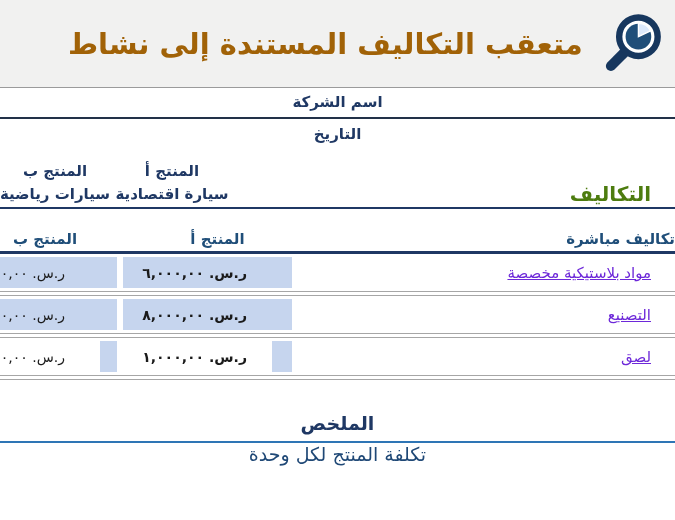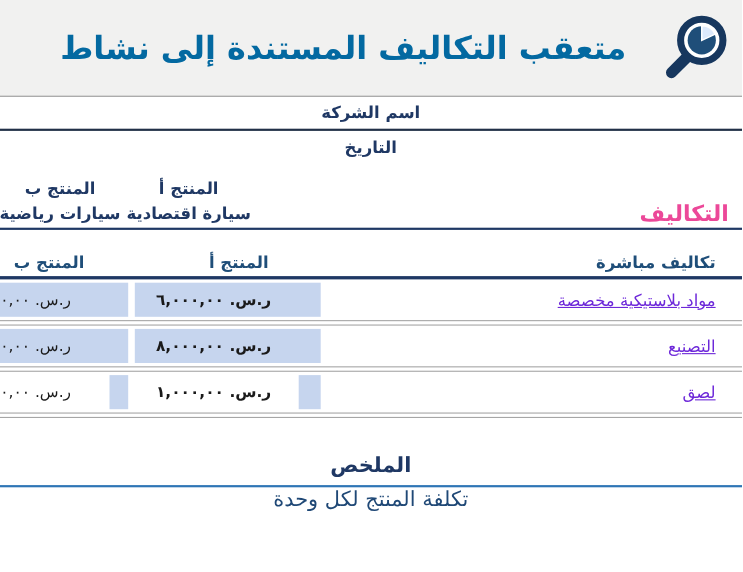--- a/index.html
+++ b/index.html
@@ -9,47 +9,47 @@
     background:#ffffff; direction:rtl;
     font-family:"DejaVu Sans", sans-serif;
   }
   
   .header{
     height:88px; background:#f1f1f0; border-bottom:1px solid #9b9b9b;
     display:flex; align-items:center;
   }
   .header .icon-wrap{ width:86px; display:flex; justify-content:center; align-items:center; }
   .header .title{
-    flex:1; text-align:center; padding-left:36px;
-    font-size:29px; font-weight:600; color:#0369a1; letter-spacing:0;
+    flex:1; text-align:left; padding-left:68px;
+    font-size:29px; font-weight:600; color:#a16207; letter-spacing:0;
   }
   
   .meta-row{
     height:30px; line-height:30px; text-align:center;
     font-size:15px; font-weight:bold; color:#1f3864;
   }
   .company-row{ height:31px; line-height:28px; border-bottom:2px solid #223148; }
   
   .products-band{ position:relative; height:60px; border-bottom:2px solid #1f3864; }
   .costs-label{
-    position:absolute; right:12px; bottom:1px;
-    font-size:20px; font-weight:bold; color:#ec4899;
+    position:absolute; right:24px; bottom:1px;
+    font-size:20px; font-weight:bold; color:#4d7c0f;
   }
   .prod{
     position:absolute; bottom:2px; text-align:center;
     font-size:15px; font-weight:bold; color:#1f3864; line-height:1.5;
     white-space:nowrap;
   }
   .prod-a{ left:87px;  width:170px; }
   .prod-b{ left:-45px; width:200px; }
   .band-spacer{ height:15px; }
   
   .table-header{ position:relative; height:30px; line-height:30px; border-bottom:3px solid #1f3864; }
   .table-header .th{ font-size:15px; font-weight:bold; color:#1f4e79; white-space:nowrap; }
-  .th-category{ position:absolute; right:24px; }
+  .th-category{ position:absolute; right:0; }
   .th-a{ position:absolute; left:140px; width:155px; text-align:center; }
   .th-b{ position:absolute; left:-35px; width:160px; text-align:center; }
   
   .cost-row{
     position:relative; height:38px; line-height:38px;
     border-bottom:1px solid #a6a6a6;
   }
   .row-gap{ height:4px; border-bottom:1px solid #a6a6a6; }
   .row-label{
     position:absolute; right:24px; font-size:15px; color:#6d28d9; white-space:nowrap;text-decoration:underline;

